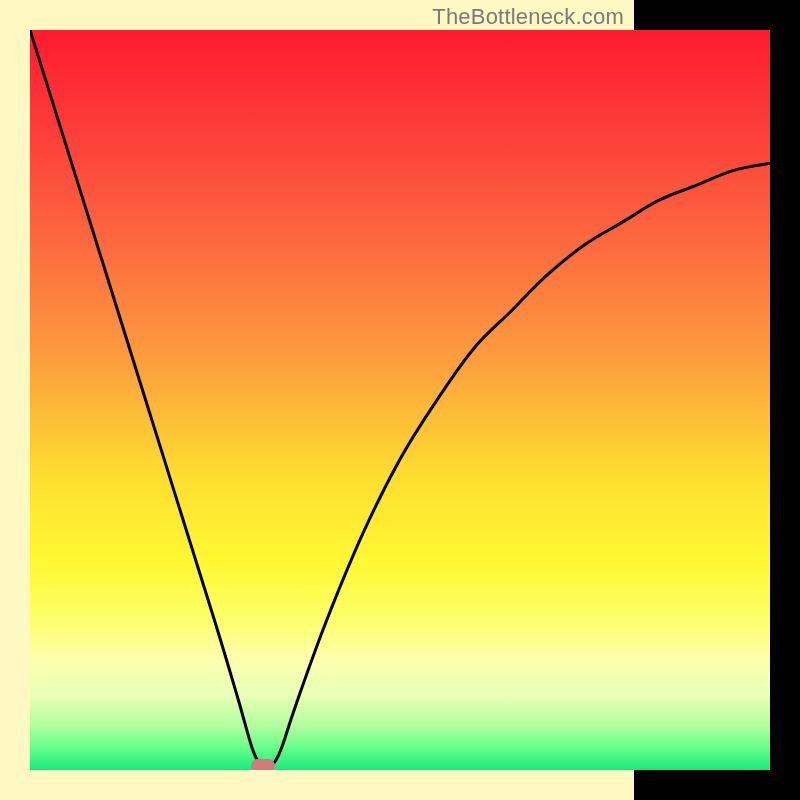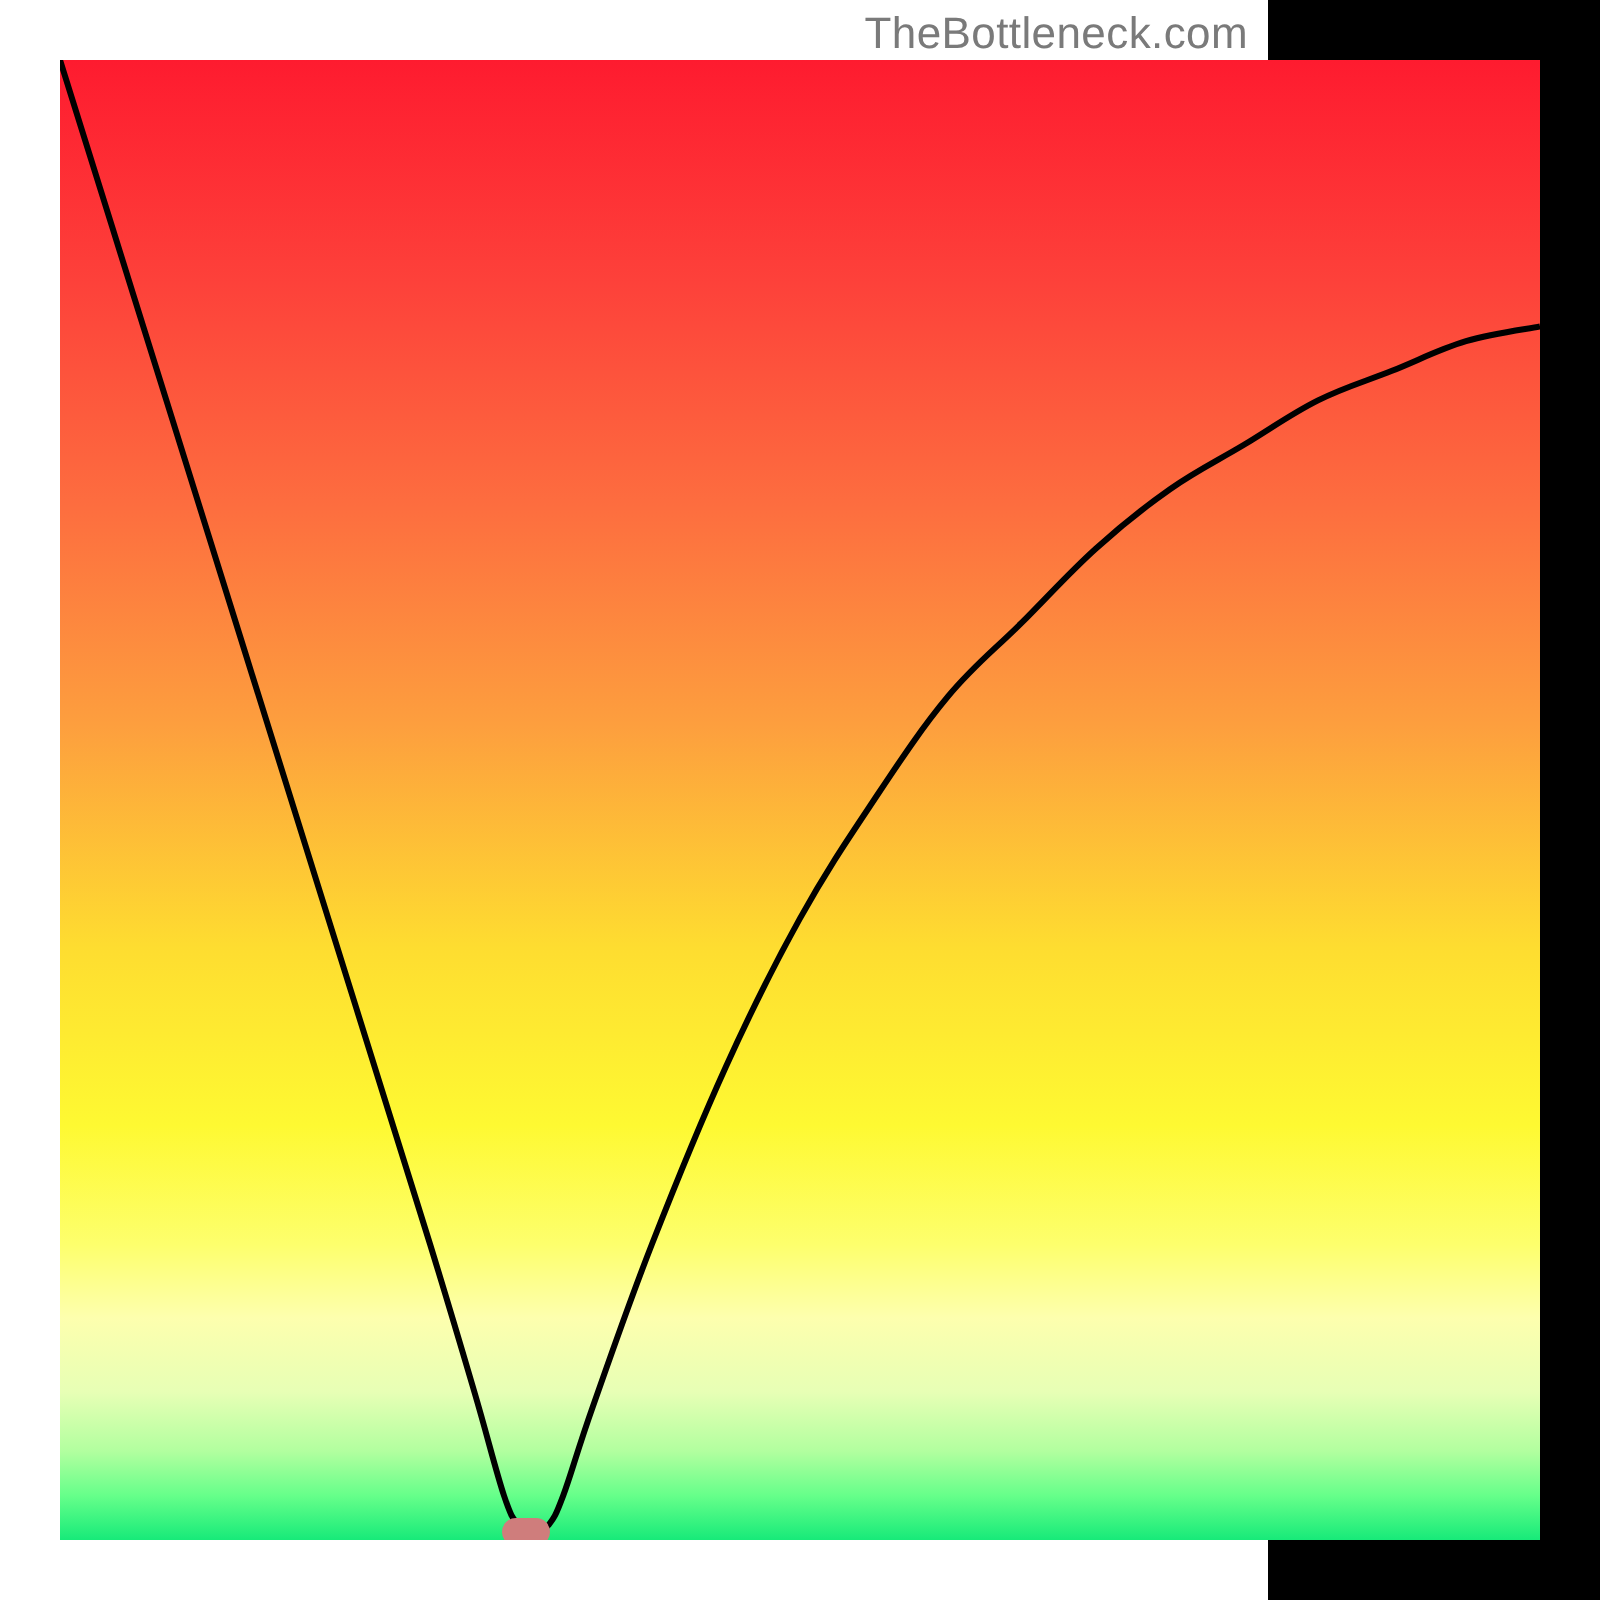--- a/index.html
+++ b/index.html
@@ -8,21 +8,21 @@
     width: 800px;
     height: 800px;
     overflow: hidden;
     background: #000;
     font-family: Arial, Helvetica, sans-serif;
   }
   .frame {
     position: absolute;
     top: 0; left: 0;
     width: 634px; height: 800px;
-    background: #ffffff;
+    background: #fef9c3;
   }
   .plot-area {
     position: absolute;
     top: 30px; left: 30px;
     width: 740px; height: 740px;
     overflow: hidden;
   }
   .attribution {
     position: absolute;
     top: 4px;

